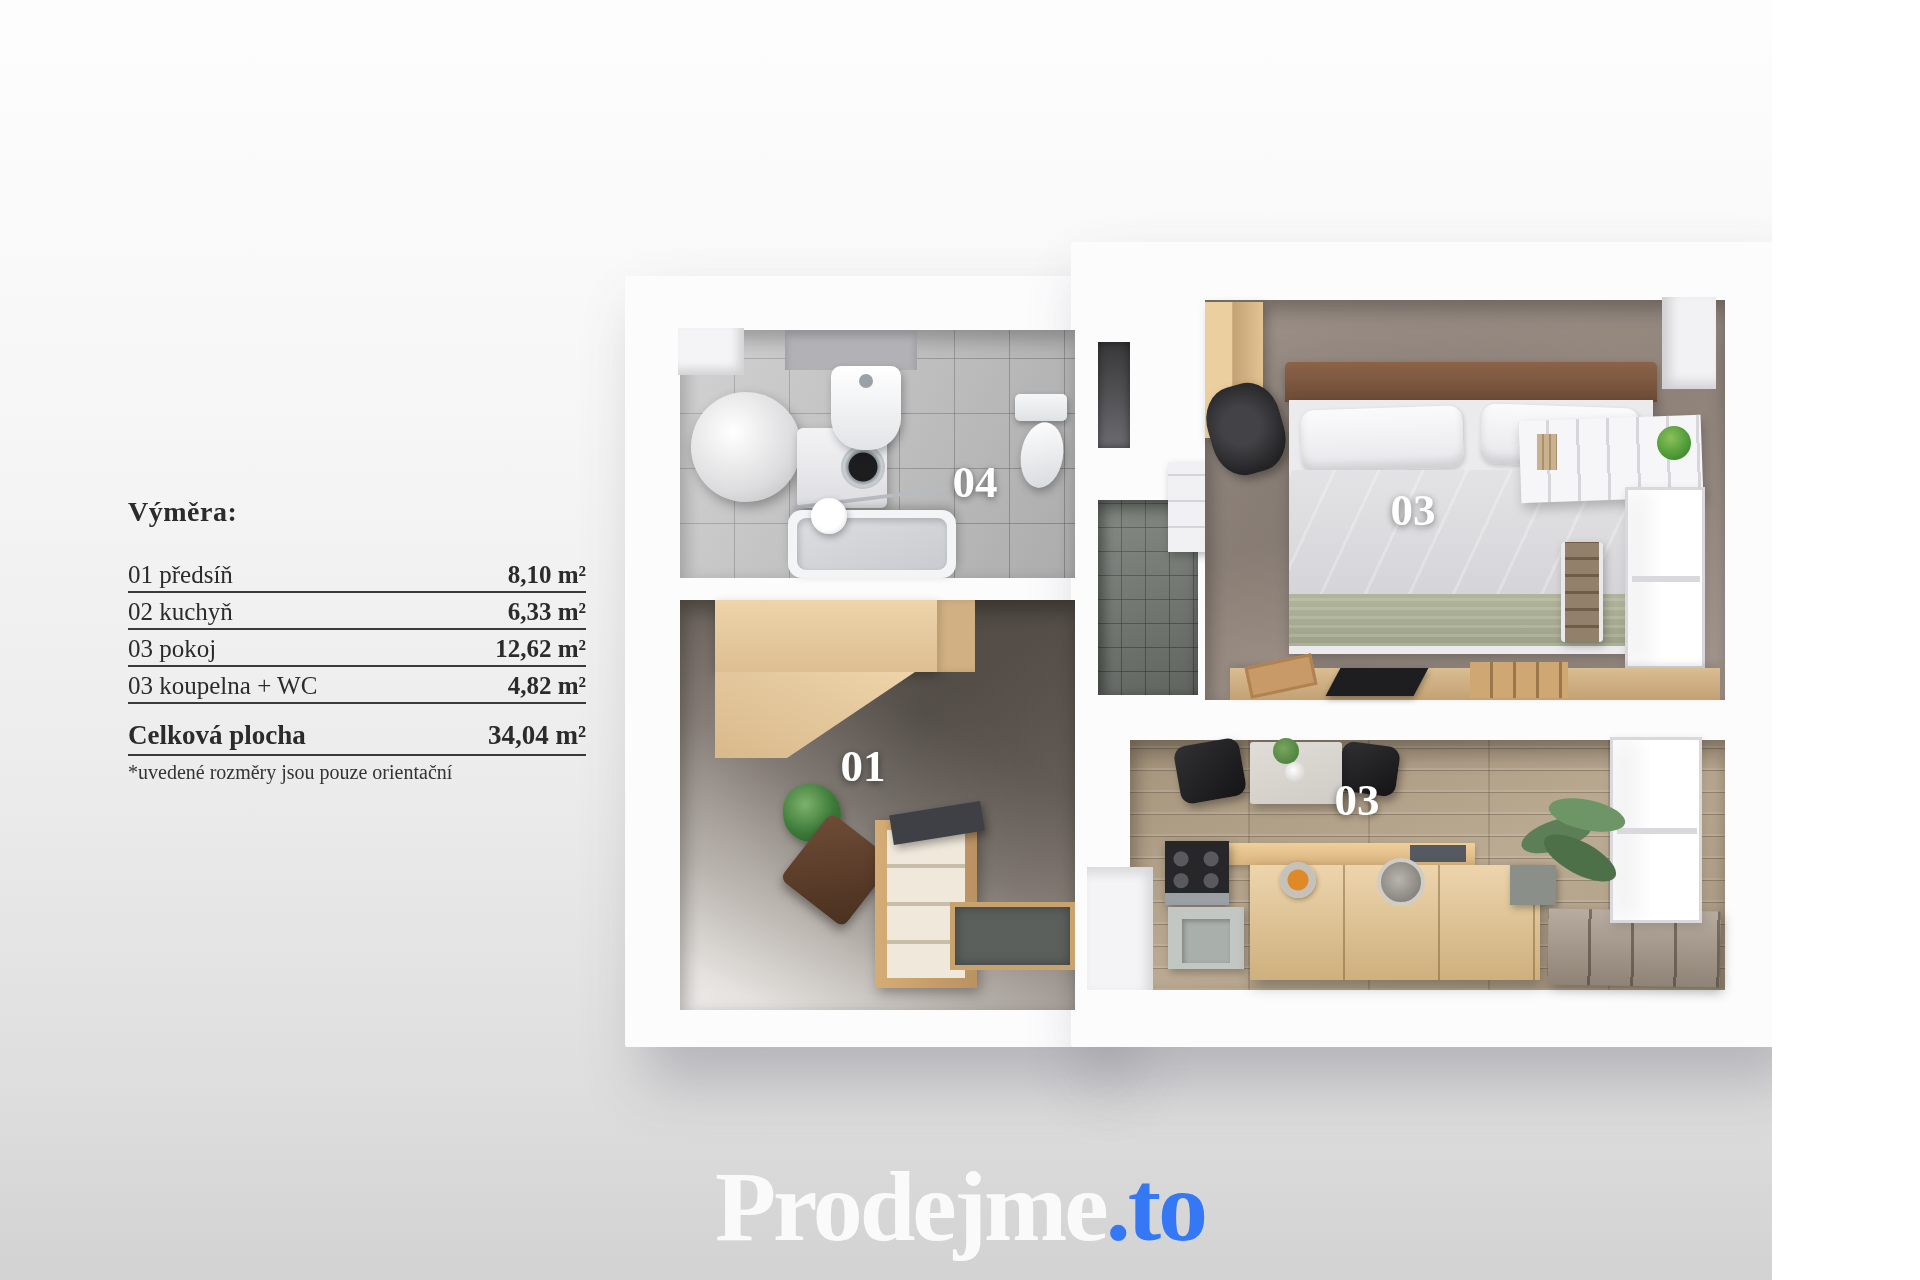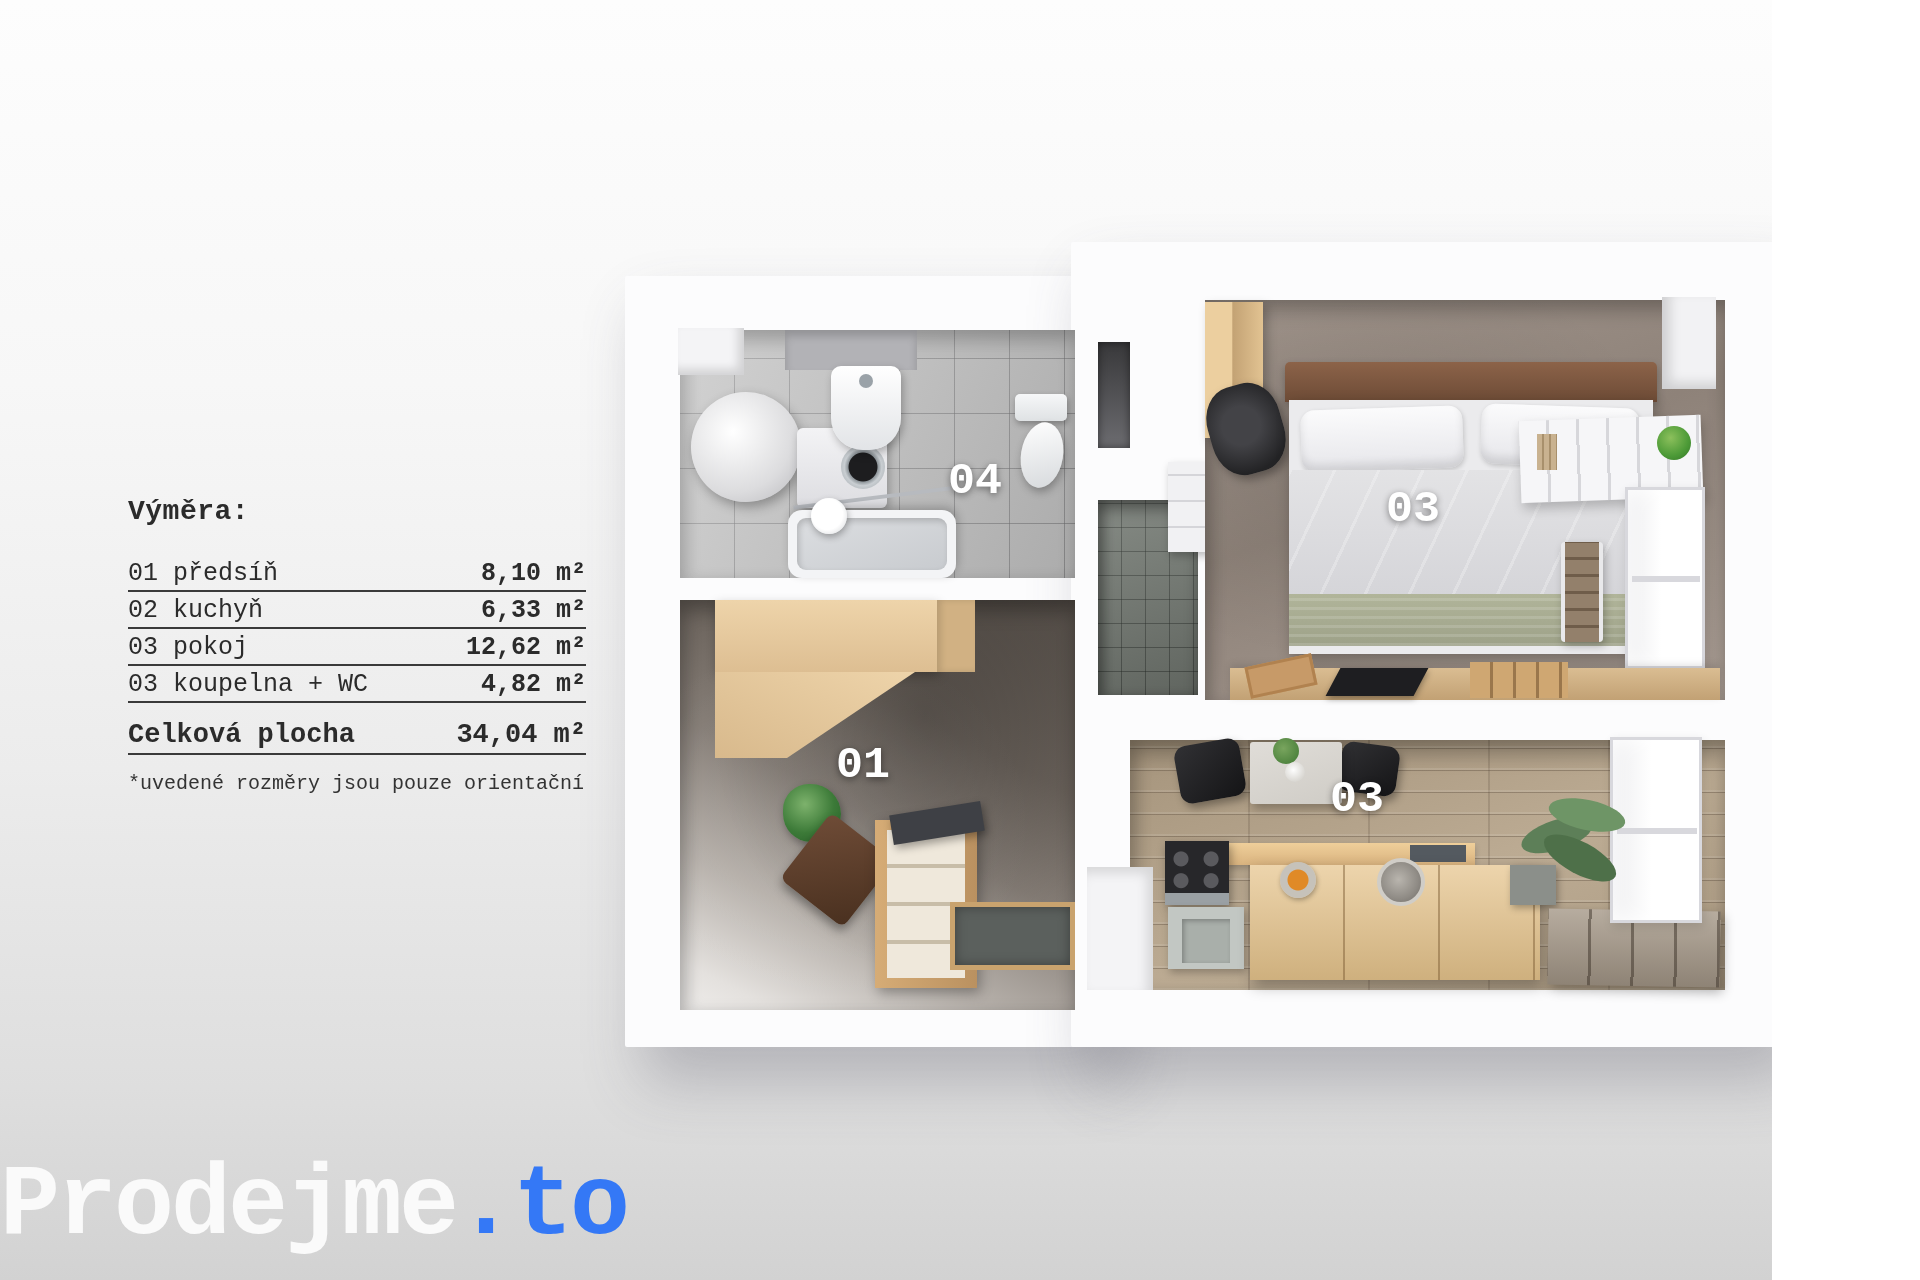--- a/index.html
+++ b/index.html
@@ -1,40 +1,40 @@
 <!DOCTYPE html>
 <html><head>
 <meta charset="utf-8">
 <style>
   * { margin:0; padding:0; box-sizing:border-box; }
   html,body { width:1920px; height:1280px; }
   #page {
     position:relative; width:1772px; height:1280px; overflow:hidden;
-    font-family:Liberation Mono, monospace;
+    font-family:Liberation Serif, serif;
     background:linear-gradient(180deg,#fdfdfd 0%,#f7f7f7 30%,#ececec 60%,#dedede 85%,#d2d2d2 100%);
   }
   .abs { position:absolute; }
 
   
   #legend { left:128px; top:496px; width:458px; color:#2b2b2b; }
   .legend-title { font-size:28px; font-weight:bold; letter-spacing:0.5px; }
   .legend-rows { margin-top:28px; }
   .legend-row {
     display:flex; justify-content:space-between; align-items:flex-end;
     height:37px; border-bottom:2px solid #3a3a3a; padding-bottom:2px;gap:28px;
   }
   .legend-row .row-name { font-size:25px; }
   .legend-row .row-area { font-size:25px; font-weight:bold; }
   .legend-total {
     display:flex; justify-content:space-between; align-items:flex-end;
     margin-top:14px; height:38px; border-bottom:2px solid #3a3a3a; padding-bottom:3px;
   }
   .legend-total .total-name { font-size:27px; font-weight:bold; }
   .legend-total .total-area { font-size:27px; font-weight:bold; }
-  .legend-note { margin-top:17px; font-size:20px; color:#333; }
+  .legend-note { margin-top:5px; font-size:20px; color:#333; }
 
   
   #plan { left:625px; top:242px; width:1157px; height:805px; }
   .slab { background:#fcfcfd; box-shadow:18px 35px 60px rgba(80,80,95,0.30); border-radius:2px; }
   .slab-left  { left:0px;   top:34px; width:485px; height:771px; }
   .slab-right { left:446px; top:0px;  width:711px; height:805px; }
 
   .room-label {
     width:80px; text-align:center; font-size:45px; font-weight:bold; color:#ffffff;
     text-shadow:0 2px 7px rgba(0,0,0,0.45); z-index:30;
@@ -252,21 +252,21 @@
   .leaf-2 { left:28px; top:10px; width:78px; height:30px; background:#6e9566; transform:rotate(12deg); }
   .leaf-3 { left:20px; top:52px; width:80px; height:32px; background:#4e7049; transform:rotate(28deg); }
   .crate { left:923px; top:668px; width:172px; height:76px; transform:rotate(1deg);
     background-color:#a79a8a;
     background-image:
       repeating-linear-gradient(90deg, transparent 0 40px, rgba(60,50,40,0.5) 40px 43px),
       linear-gradient(180deg, rgba(255,255,255,0.18), rgba(0,0,0,0.15));
     box-shadow:3px 5px 12px rgba(0,0,0,0.30); }
 
   
-  #logo { left:0; top:1152px; width:1920px; text-align:left;
+  #logo { left:0; top:1152px; width:1920px; text-align:center;
     font-size:100px; font-weight:bold; letter-spacing:-3px; line-height:1.1; }
   .logo-brand { color:#fafafa; }
   .logo-suffix { color:#3478f6; }
 </style>
 </head>
 <body>
 
 <div id="page">
 
   <div id="legend" class="abs">

